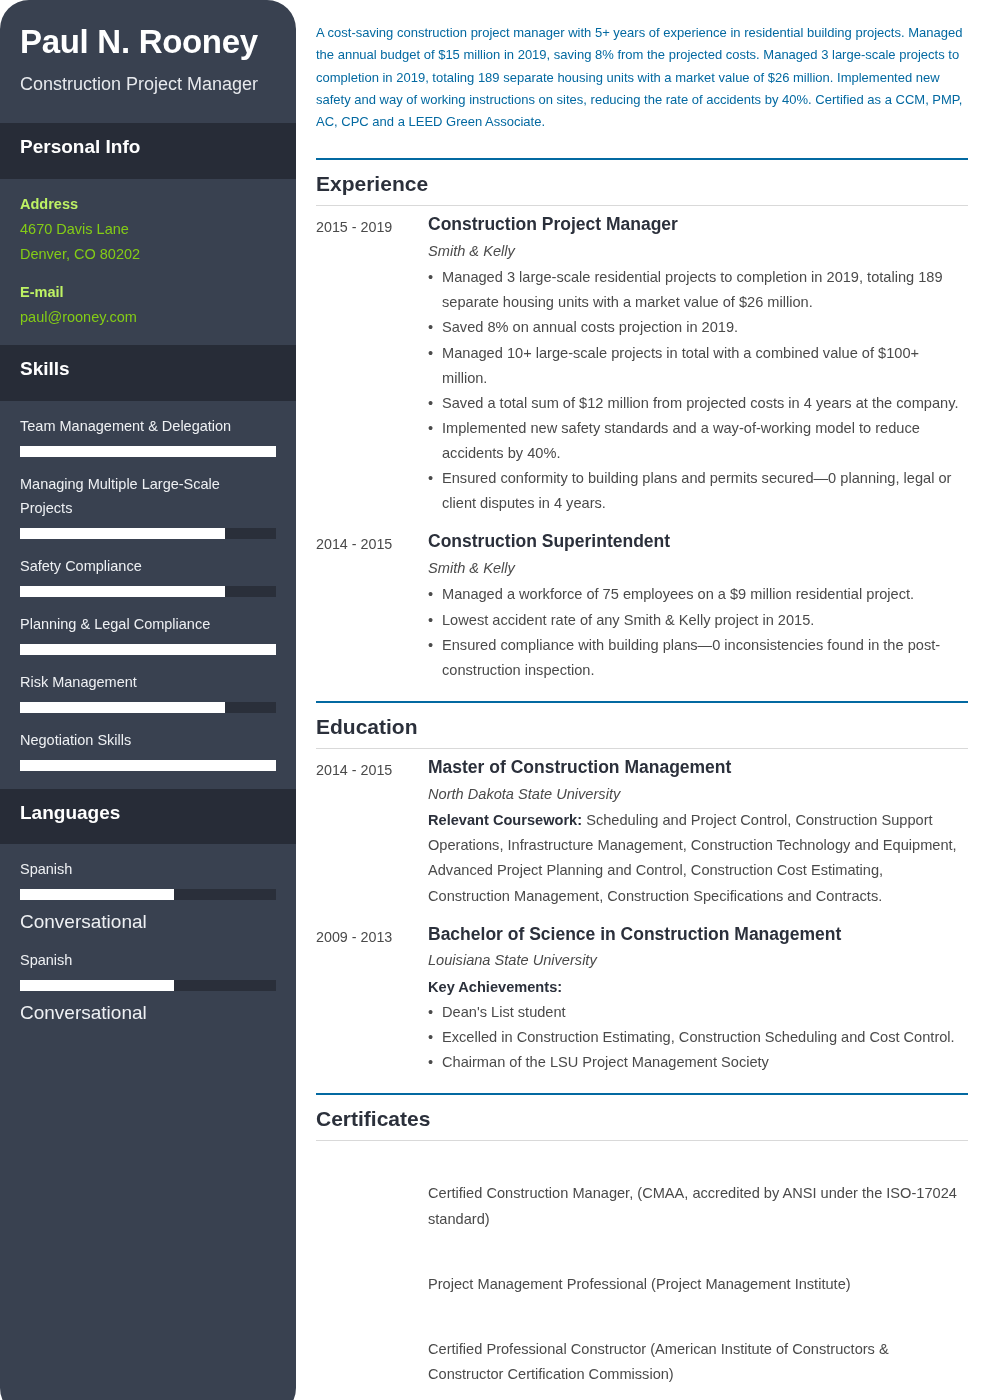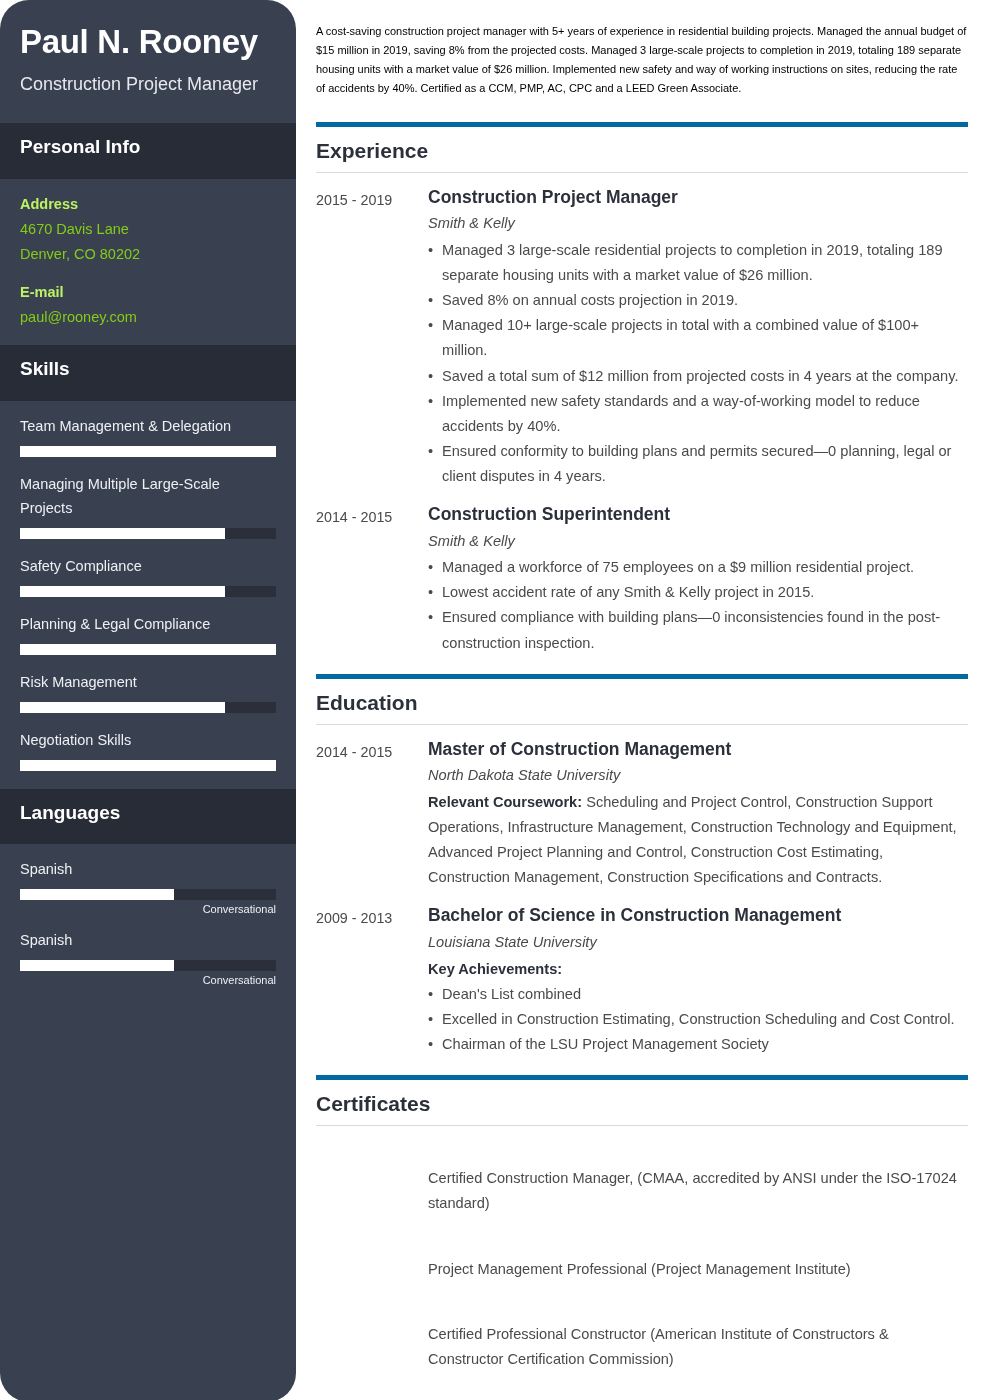--- a/index.html
+++ b/index.html
@@ -92,45 +92,44 @@
     background: #ffffff;
   }
   .lang-item { margin-bottom: 10px; }
   .lang-name {
     font-size: 14.5px;
     line-height: 1.65;
     color: #eef0f3;
     margin-bottom: 7px;
   }
   .lang-level {
-    font-size: 11px;
+    font-size: 19px;
     line-height: 1.7;
     color: #eef0f3;
-    text-align: right;
-    margin-top: 0;
+    margin-top: 6px;
   }
 
   
   .main {
     flex: 1 1 auto;
     padding: 22px 22px 30px 20px;
     color: #3d3d3d;
   }
   .summary {
-    font-size: 11px;
-    line-height: 1.72;
-    color: #000000;
+    font-size: 13px;
+    line-height: 1.72;
+    color: #0369a1;
     padding: 0 0 6px 0;
   }
   .section { margin-top: 18px; }
   .section-head {
-    border-top: 5px solid #0369a1;
+    border-top: 2px solid #0369a1;
     border-bottom: 1px solid #d9d9d9;
     padding: 11px 0 9px 0;
-    margin-bottom: 13px;
+    margin-bottom: 7px;
   }
   .section-head h2 {
     font-size: 21px;
     line-height: 1.2;
     font-weight: bold;
     color: #2b303b;
   }
   .entry {
     display: flex;
     align-items: flex-start;
@@ -344,21 +343,21 @@
               <div class="entry-note"><b>Relevant Coursework:</b> Scheduling and Project Control, Construction Support Operations, Infrastructure Management, Construction Technology and Equipment, Advanced Project Planning and Control, Construction Cost Estimating, Construction Management, Construction Specifications and Contracts.</div>
             </div>
           </div>
           <div class="entry">
             <div class="entry-date">2009 - 2013</div>
             <div class="entry-body">
               <div class="entry-title">Bachelor of Science in Construction Management</div>
               <div class="entry-sub">Louisiana State University</div>
               <div class="entry-note"><b>Key Achievements:</b></div>
               <ul class="bullets">
-                <li>Dean's List combined</li>
+                <li>Dean's List student</li>
                 <li>Excelled in Construction Estimating, Construction Scheduling and Cost Control.</li>
                 <li>Chairman of the LSU Project Management Society</li>
               </ul>
             </div>
           </div>
         </div>
     </section>
 
     <section class="section">
       <div class="section-head">

